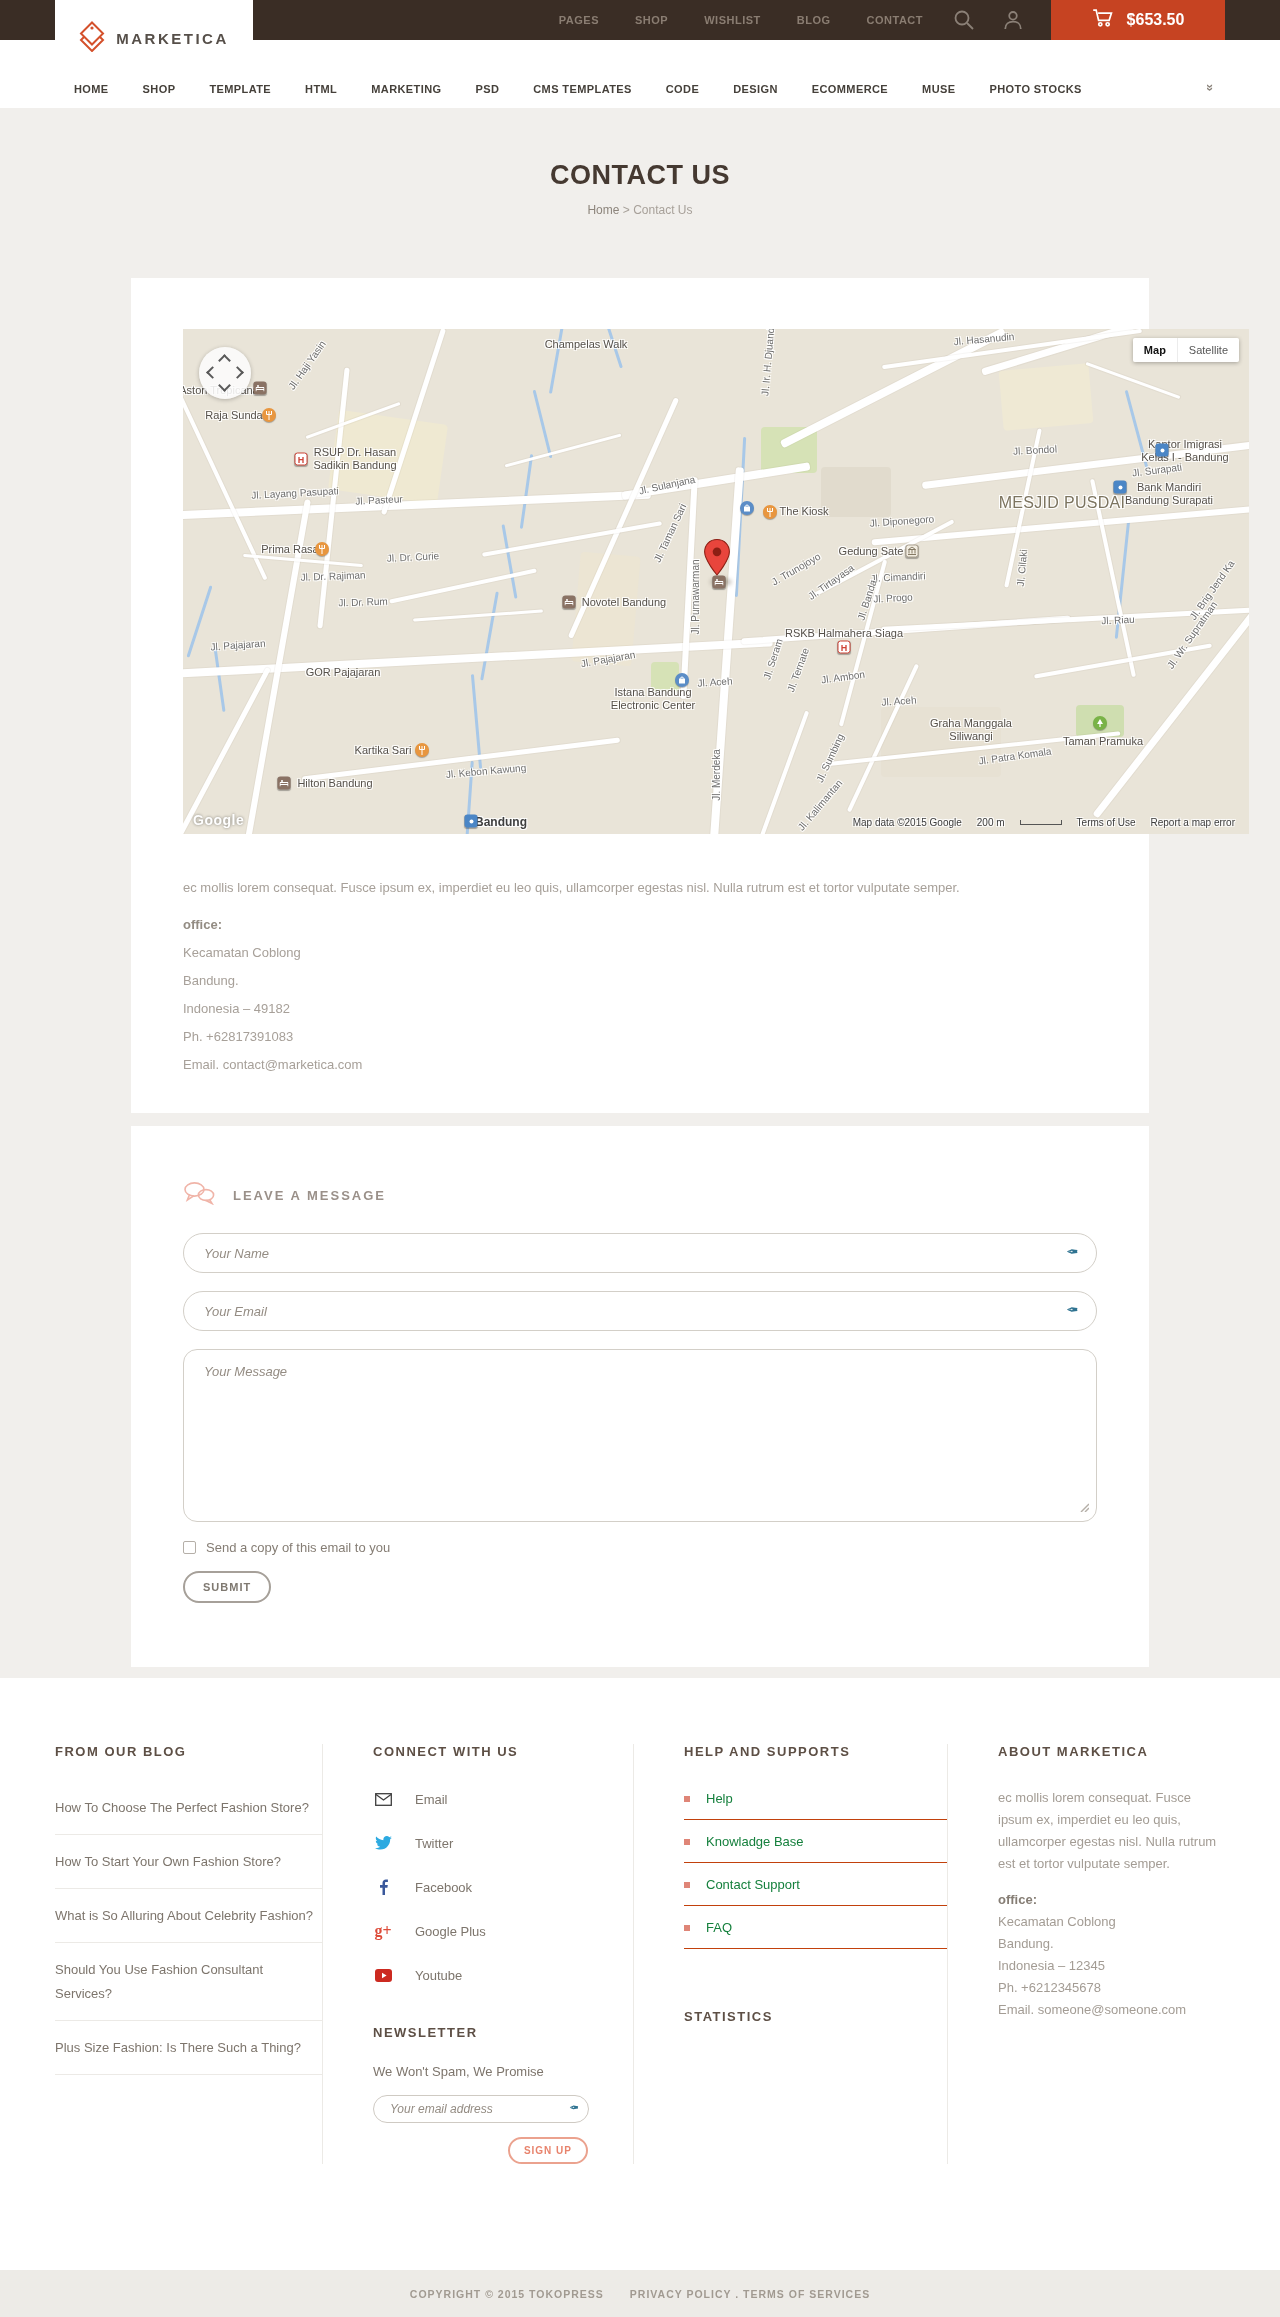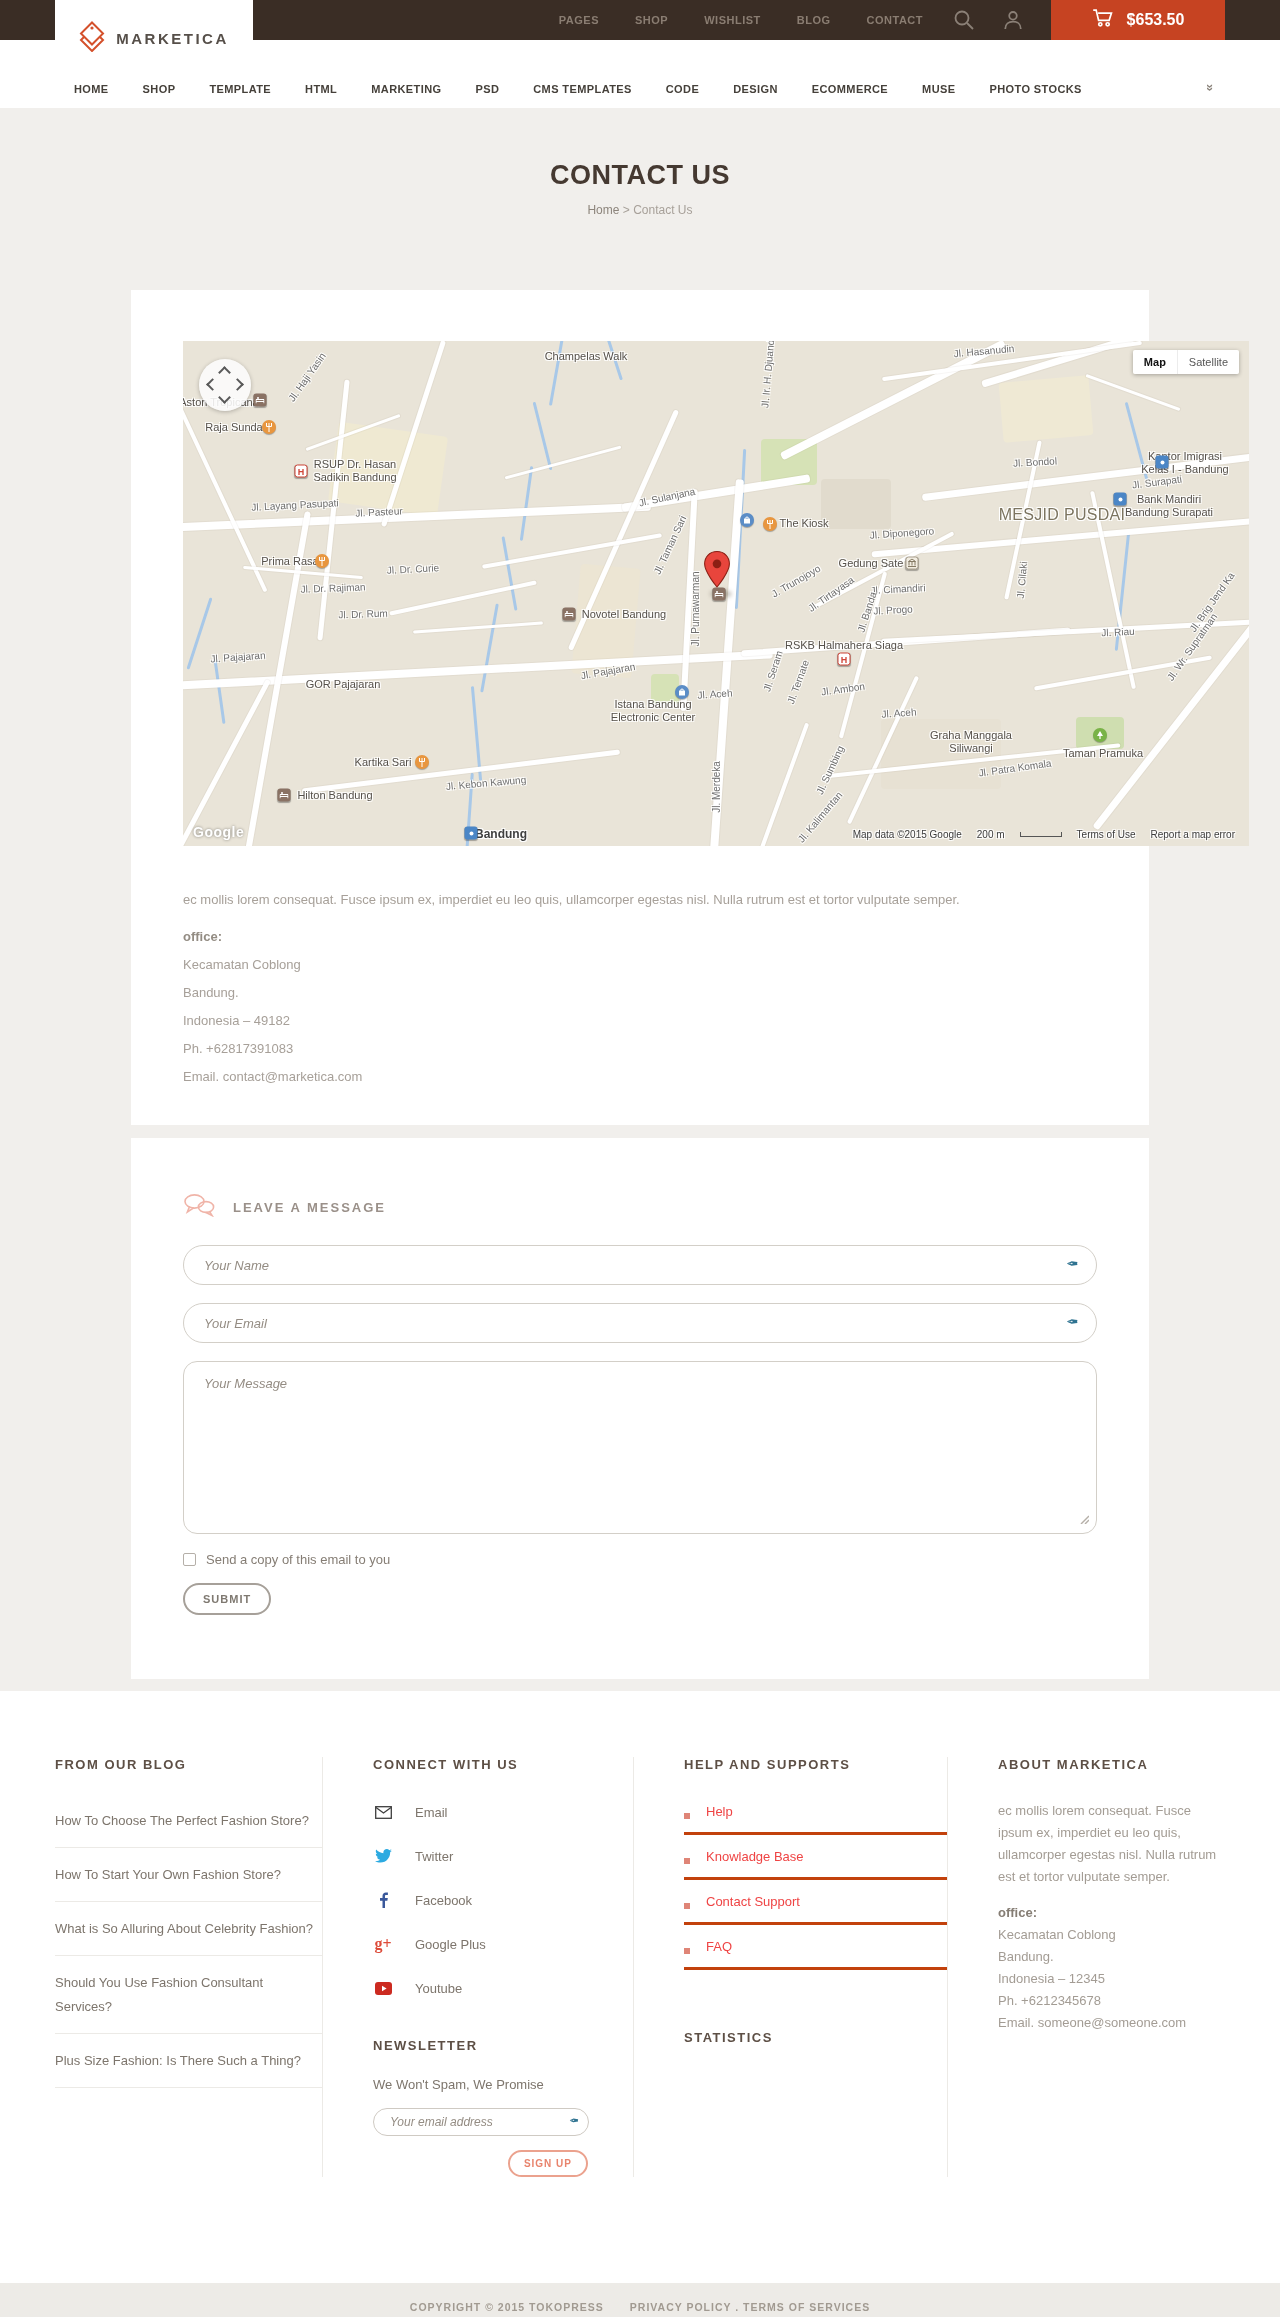--- a/index.html
+++ b/index.html
@@ -25,21 +25,21 @@
   .subnav-more { position:absolute; right:66px; bottom:13px; color:#8a837b; font-size:13px; font-weight:bold;
     display:inline-block; transform:rotate(90deg); cursor:pointer; }
 
   
   .hero { height:170px; text-align:center; }
   .hero h1 { padding-top:52px; font-size:27px; letter-spacing:.5px; color:#453931; }
   .breadcrumb { margin-top:12px; font-size:12px; color:#a7a099; }
   .breadcrumb .bh { color:#8d857c; cursor:pointer; }
 
   
-  .card { width:1018px; margin:12px auto; background:#fff; }
+  .card { width:1018px; margin:0 auto; background:#fff; }
   .card1 { height:835px; padding:51px 52px 0; }
   .card2 { margin-top:13px; height:541px; padding:55px 52px 0; }
 
   
   .map { position:relative; width:1066px; height:505px; background:#e9e4d8; overflow:hidden; cursor:grab; }
   .area { position:absolute; border-radius:4px; z-index:1; }
   .river { position:absolute; width:3px; background:#a8c8e8; border-radius:2px; z-index:2; }
   .road { position:absolute; background:#fff; border-radius:3px; z-index:3; box-shadow:0 0 0 1px rgba(120,110,90,.06); }
   .map-label { position:absolute; z-index:5; white-space:nowrap; color:#6e6e6e; font-size:10px; text-align:center; line-height:13px;
     text-shadow:1px 1px 0 rgba(255,255,255,.95), -1px -1px 0 rgba(255,255,255,.95), 1px -1px 0 rgba(255,255,255,.95), -1px 1px 0 rgba(255,255,255,.95); }
@@ -108,22 +108,22 @@
   .con-row .cl { font-size:13px; color:#7d756c; }
   .nl-head { margin-top:40px; }
   .nl-tag { margin-top:24px; font-size:13px; color:#7d756c; }
   .nl-input { position:relative; margin-top:16px; width:216px; }
   .nl-input input { width:100%; height:28px; border:1px solid #cfcac3; border-radius:14px; padding:0 28px 0 16px;
     font-family:"Liberation Sans",sans-serif; font-size:12px; font-style:italic; color:#7d766d; outline:none; }
   .nl-input .pen { right:10px; top:6px; font-size:12px; }
   .signup-btn { display:block; margin:14px 45px 0 auto; background:#fff; border:2px solid #eba28e; border-radius:14px;
     padding:6px 14px; font-family:"Liberation Sans",sans-serif; font-size:10px; font-weight:bold; letter-spacing:1px; color:#e8836c; cursor:pointer; }
   .help-list { margin-top:18px; }
-  .help-row { display:flex; align-items:flex-end; gap:16px; padding:14px 0 13px; border-bottom:3px solid #c2410c;
-    font-size:13px; color:#ef4444; cursor:pointer; }
+  .help-row { display:flex; align-items:center; gap:16px; padding:14px 0 13px; border-bottom:1px solid #c2410c;
+    font-size:13px; color:#15803d; cursor:pointer; }
   .bullet { width:6px; height:6px; background:#df8577; }
   .stats-head { margin-top:60px; }
   .stat-label { margin-top:24px; font-size:13px; color:#8d857c; }
   .stat-value { margin-top:6px; font-size:22px; font-weight:bold; color:#ec8570; }
   .about-text { margin-top:28px; font-size:13px; color:#a39c94; line-height:22px; }
   .about-office { margin-top:14px; font-size:13px; color:#a39c94; line-height:22px; }
   .about-office .olabel { font-weight:bold; color:#857d74; }
 
   
   .bottombar { height:47px; background:#edebe7; display:flex; align-items:center; justify-content:center; gap:26px;

